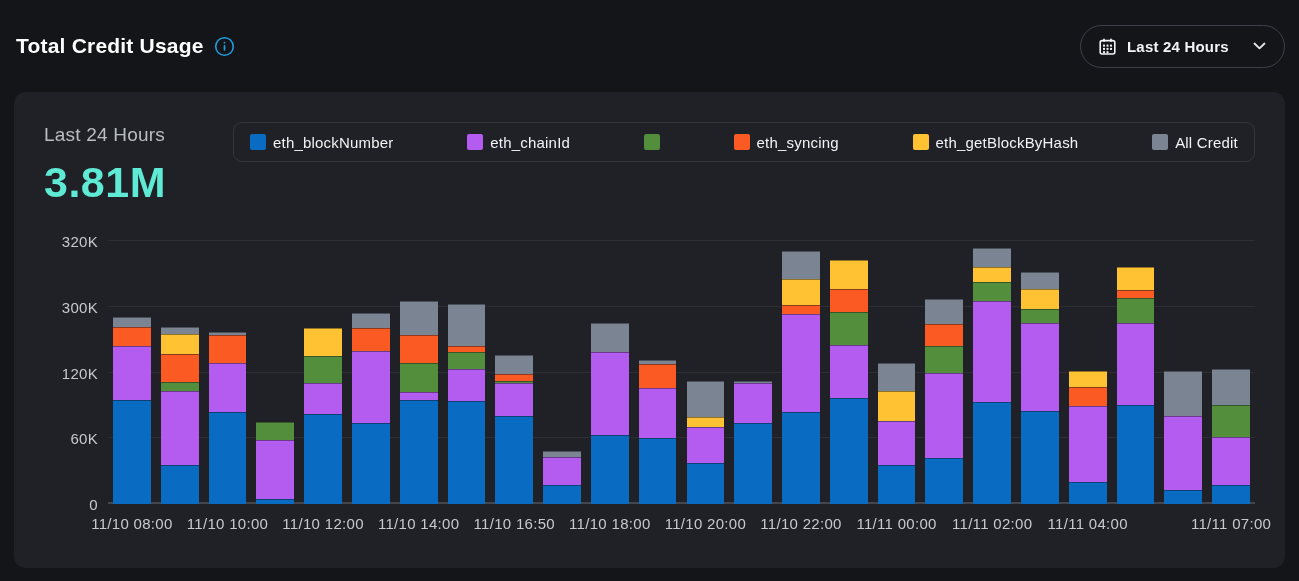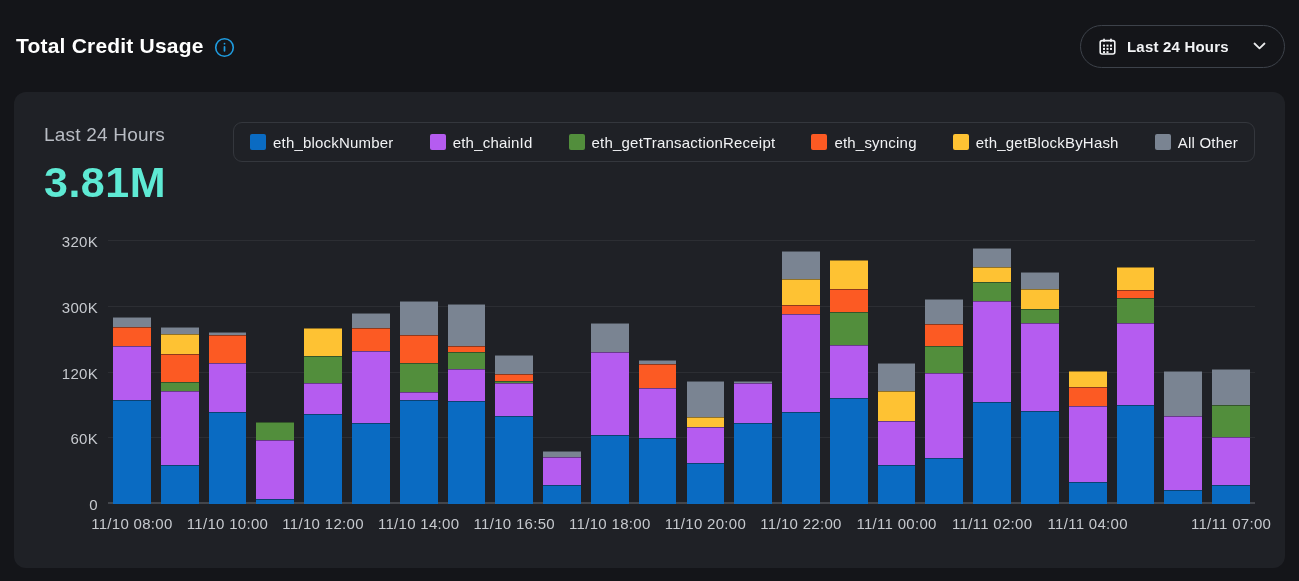--- a/index.html
+++ b/index.html
@@ -10,21 +10,21 @@
     color:#ffffff;
     -webkit-font-smoothing:antialiased;
   }
 
   
   .header {
     height:92px;
     display:flex; align-items:center; justify-content:space-between;
     padding:0 14px 0 16px;
   }
-  .title-wrap { display:flex; align-items:flex-end; gap:10px; }
+  .title-wrap { display:flex; align-items:center; gap:10px; }
   .page-title { font-size:21px; font-weight:700; letter-spacing:.2px; }
   .info-icon { width:21px; height:21px; display:block; cursor:pointer; }
   .filters { display:flex; align-items:center; gap:17px; }
   .pill {
     height:43px; min-width:205px;
     display:flex; align-items:center; justify-content:space-between;
     gap:12px; padding:0 18px;
     border:1px solid #3d424a; border-radius:22px;
     background:transparent; color:#f2f3f5;
     font-size:15px; font-weight:600; letter-spacing:.2px;
@@ -120,33 +120,32 @@
         <div class="legend-item">
           <span class="legend-swatch" style="background: rgb(10, 107, 194);"></span>
           <span class="legend-label">eth_blockNumber</span>
         </div>
         <div class="legend-item">
           <span class="legend-swatch" style="background: rgb(181, 92, 240);"></span>
           <span class="legend-label">eth_chainId</span>
         </div>
         <div class="legend-item">
           <span class="legend-swatch" style="background: rgb(82, 142, 60);"></span>
-          <span class="legend-label">eth_getTransactionReceipt</span>
         </div>
         <div class="legend-item">
           <span class="legend-swatch" style="background: rgb(252, 90, 35);"></span>
           <span class="legend-label">eth_syncing</span>
         </div>
         <div class="legend-item">
           <span class="legend-swatch" style="background: rgb(254, 194, 51);"></span>
           <span class="legend-label">eth_getBlockByHash</span>
         </div>
         <div class="legend-item">
           <span class="legend-swatch" style="background: rgb(122, 132, 146);"></span>
-          <span class="legend-label">All Other</span>
+          <span class="legend-label">All Credit</span>
         </div>
       </div>
   </div>
 
   <div class="chart">
     <div class="y-axis">
         <div class="y-tick" style="bottom: 0%;">0</div>
         <div class="y-tick" style="bottom: 25%;">60K</div>
         <div class="y-tick" style="bottom: 50%;">120K</div>
         <div class="y-tick" style="bottom: 75%;">300K</div>

